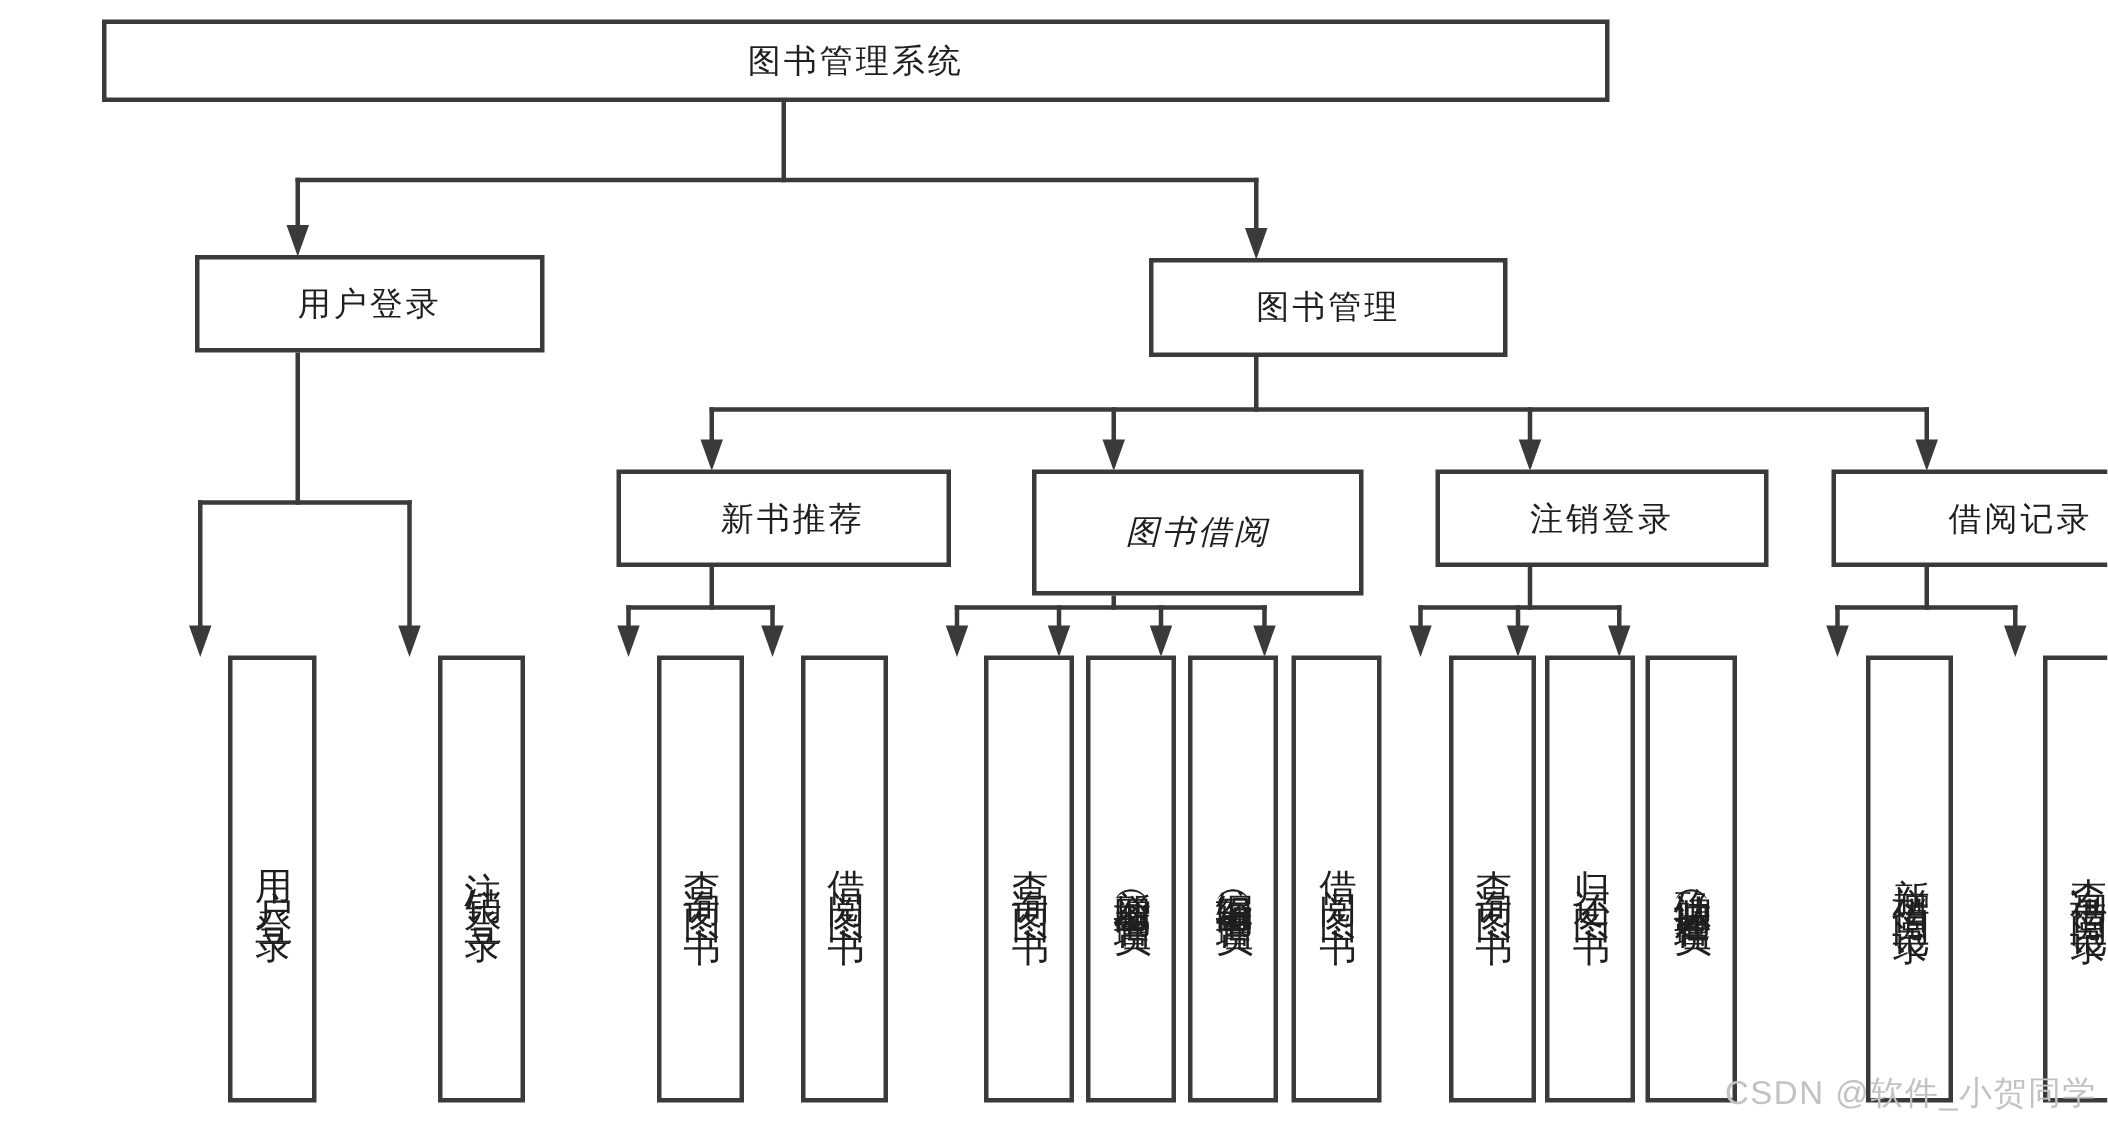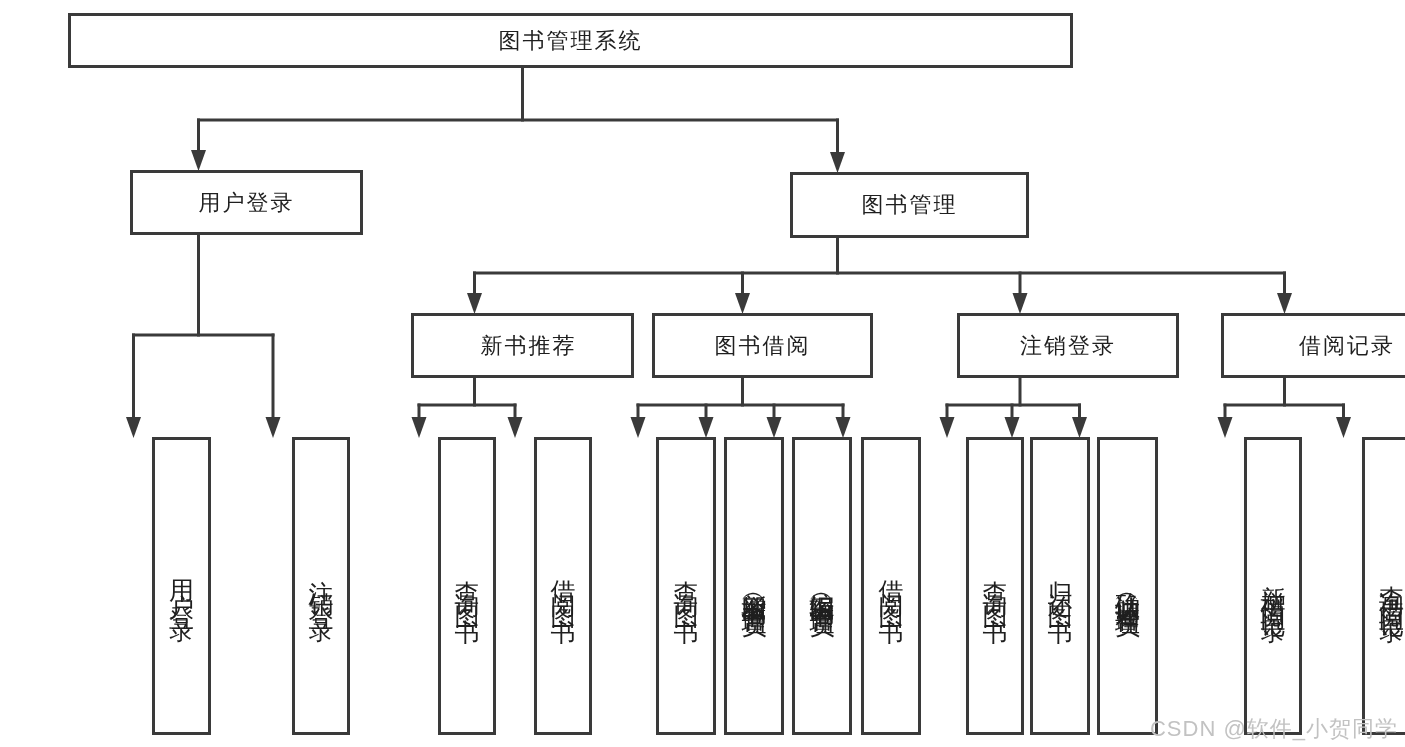--- a/index.html
+++ b/index.html
@@ -112,25 +112,25 @@
       <line x1="1225" y1="405" x2="1225" y2="425" stroke="#3a3a3a" stroke-width="3" stroke-linecap="square"></line>
       <polygon points="1217.5,417 1232.5,417 1225,438" fill="#3a3a3a"></polygon>
       <line x1="1343.5" y1="405" x2="1343.5" y2="425" stroke="#3a3a3a" stroke-width="3" stroke-linecap="square"></line>
       <polygon points="1336,417 1351,417 1343.5,438" fill="#3a3a3a"></polygon>
     </svg>
 
   <div class="node hnode" style="left: 20px; top: 13px; width: 1005px; height: 55px;">图书管理系统</div>
 
   <div class="node hnode" style="left: 82px; top: 170px; width: 233px; height: 65px;">用户登录</div>
 
-  <div class="node hnode" style="left: 742px; top: 172px; width: 239px; height: 66px;">图书管理</div>
+  <div class="node hnode" style="left: 718px; top: 172px; width: 239px; height: 66px;">图书管理</div>
 
   <div class="node hnode" style="left: 363px; top: 313px; width: 223px; height: 65px; padding-left: 12px;">新书推荐</div>
 
-  <div class="node hnode" style="left: 604px; top: 313px; width: 221px; height: 65px;">图书借阅</div>
+  <div class="node hnode" style="left: 640px; top: 313px; width: 221px; height: 84px; font-style: italic;">图书借阅</div>
 
   <div class="node hnode" style="left: 909px; top: 313px; width: 222px; height: 65px;">注销登录</div>
 
   <div class="node hnode" style="left: 1173px; top: 313px; width: 223px; height: 65px; padding-left: 29px;">借阅记录</div>
 
   <div class="node vnode" style="left: 104px; top: 437px; width: 59px; height: 298px;">
     <span class="vlabel v4">用户登录</span>
   </div>
 
   <div class="node vnode" style="left: 244px; top: 437px; width: 58px; height: 298px;">

